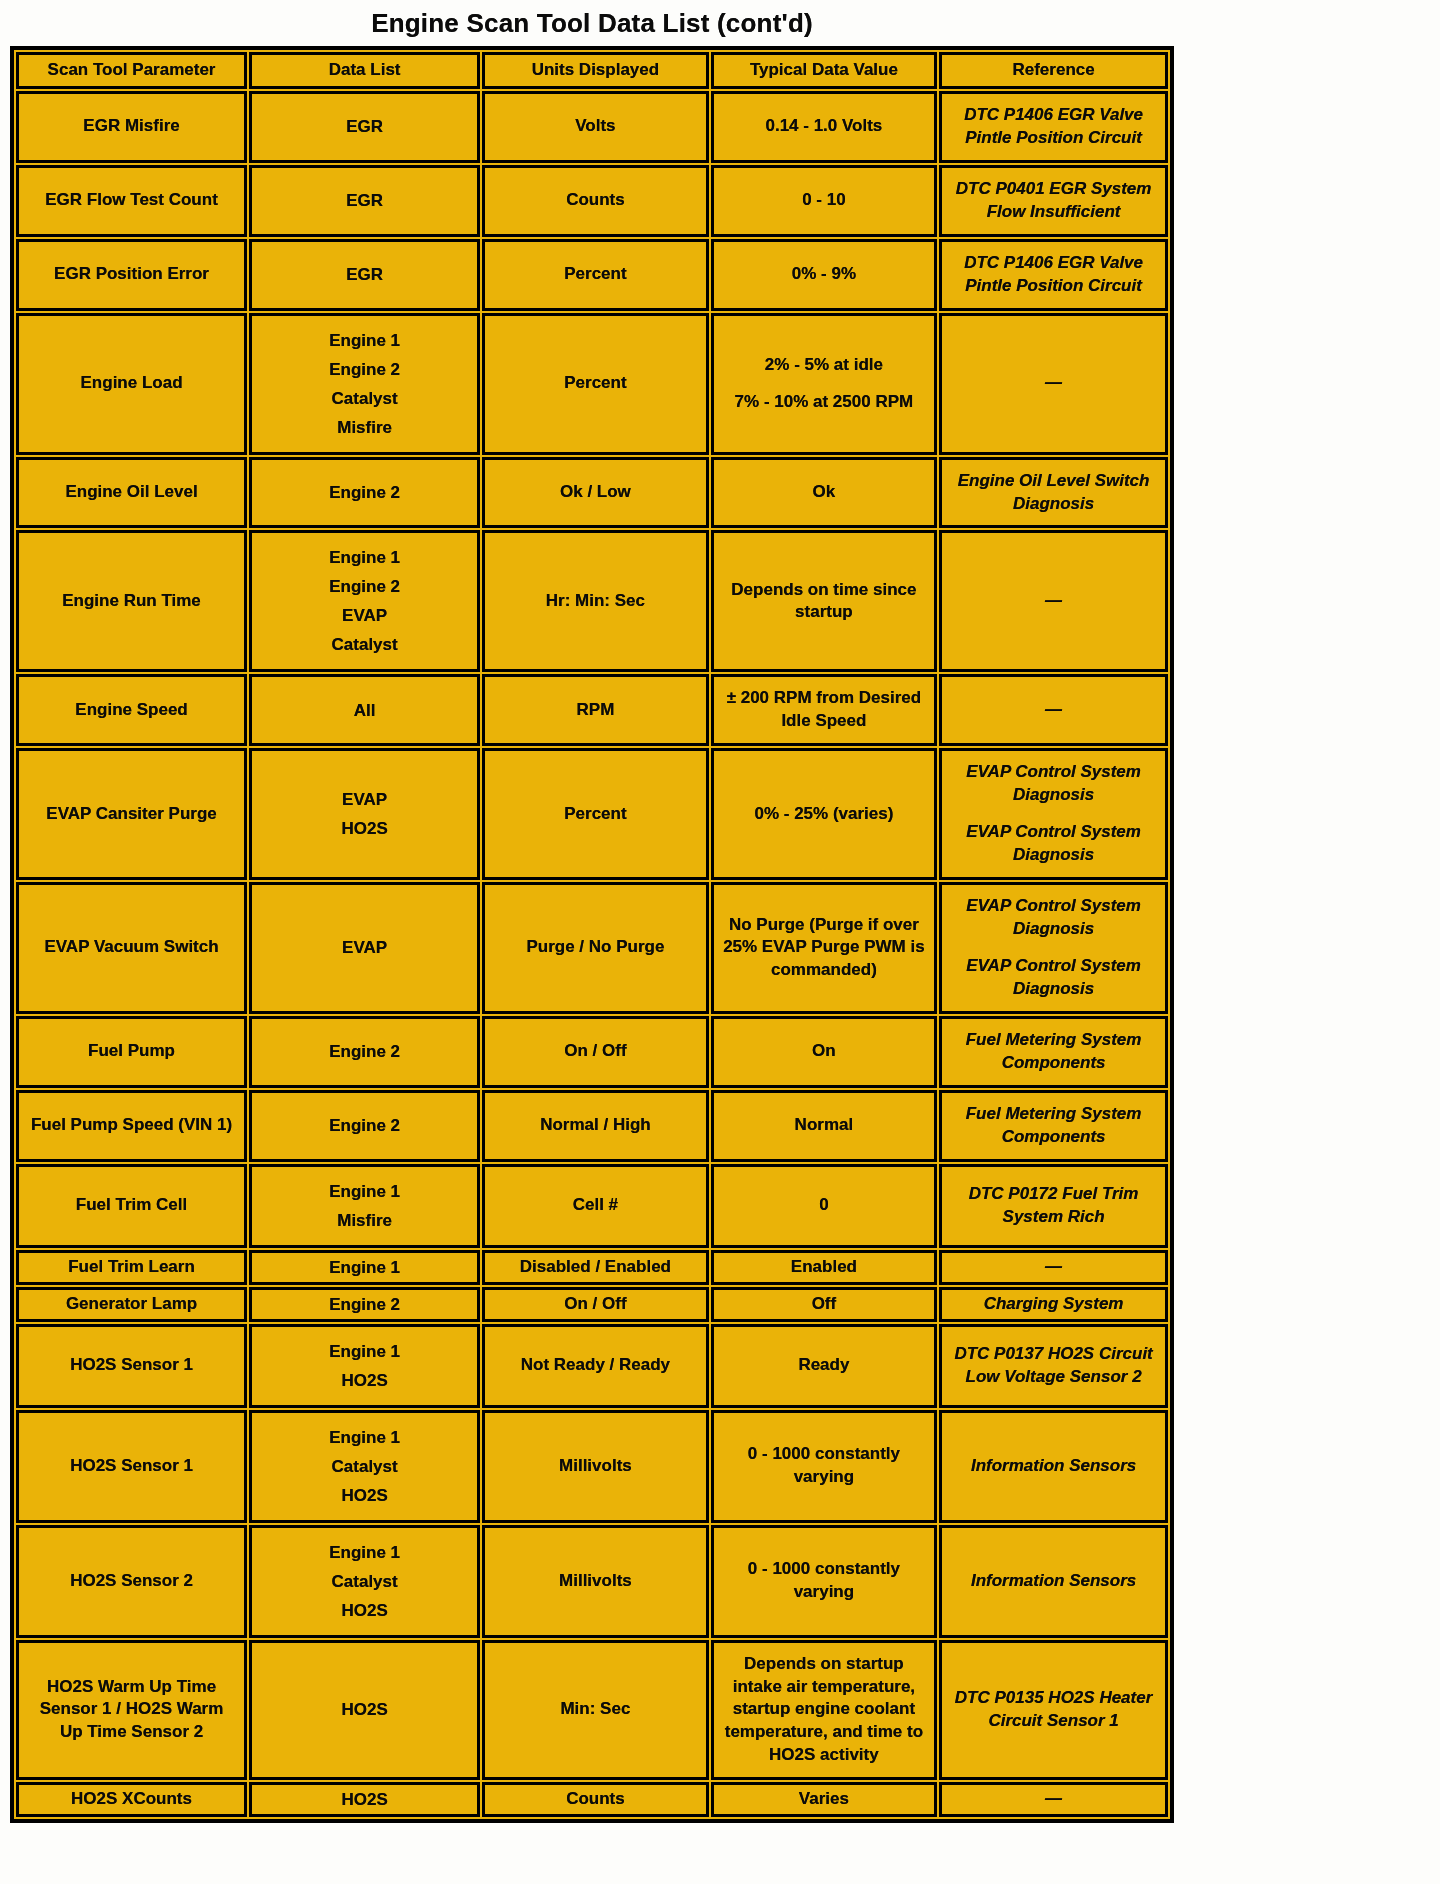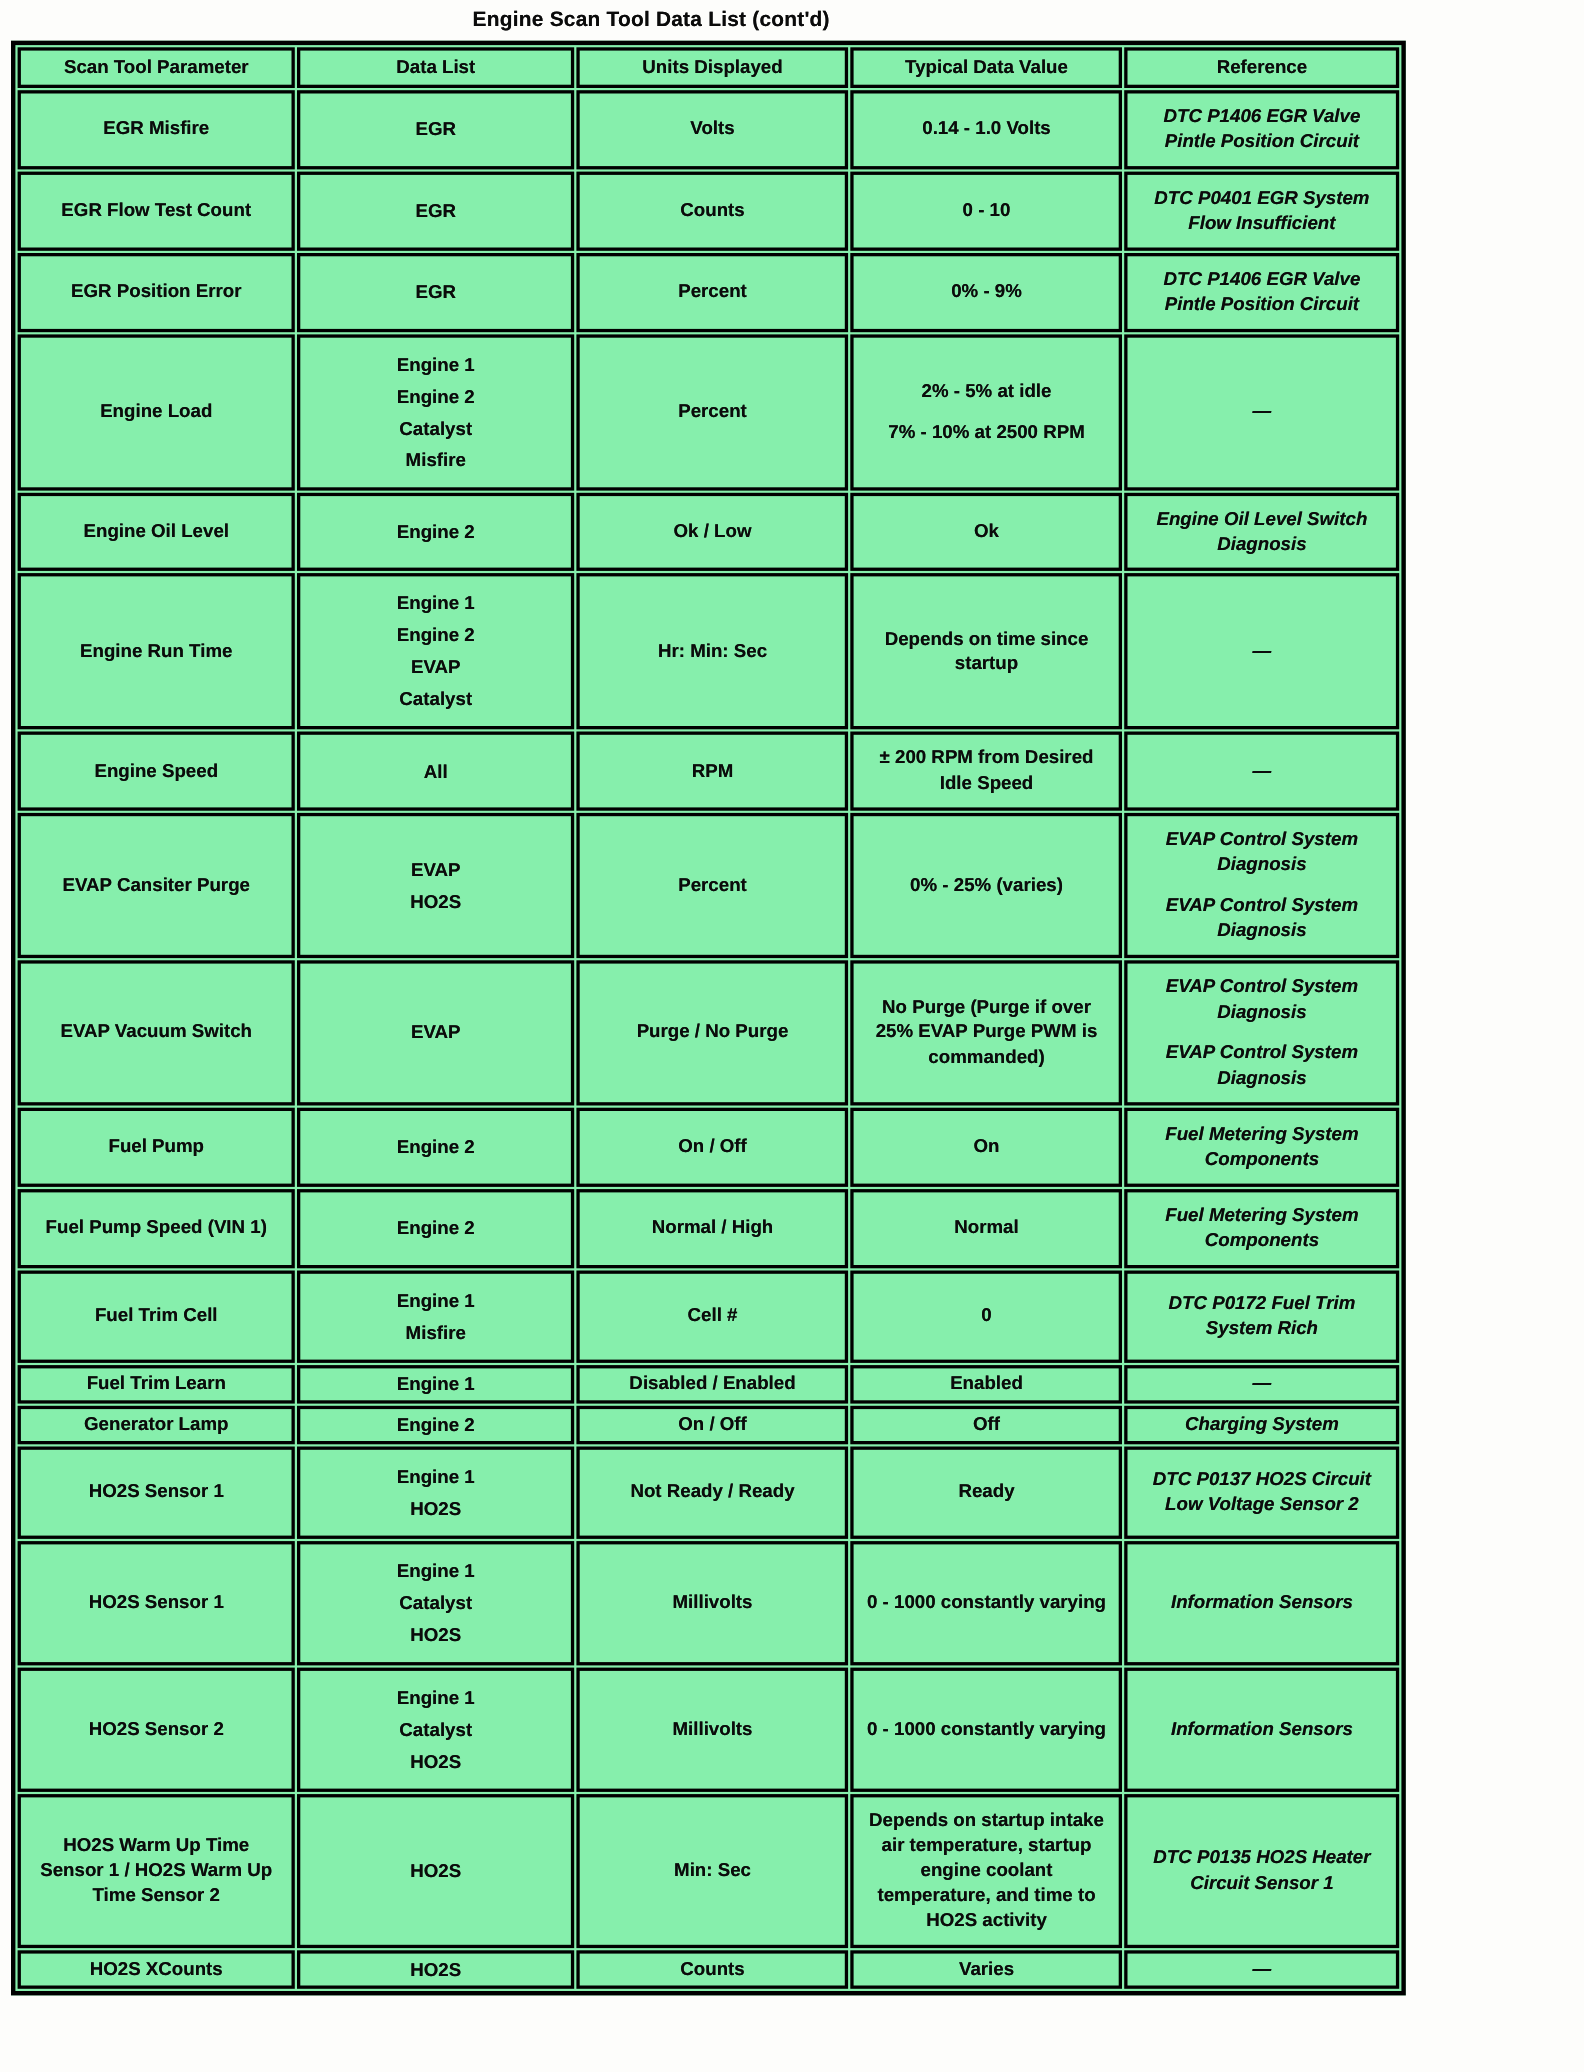--- a/index.html
+++ b/index.html
@@ -11,33 +11,33 @@
     color: #0b0b0b;
     font-family: "Liberation Sans", sans-serif;
     -webkit-font-smoothing: antialiased;
   }
   .page {
     width: 1180px;
     padding: 6px 0 10px 10px;
   }
   .title {
     width: 1164px;
-    font-size: 19px;
+    font-size: 26px;
     font-weight: 800;
     text-align: center;
     margin: 2px 0 7px 0;
     letter-spacing: 0.2px;
     text-shadow: 0 0 0.6px rgba(0,0,0,0.75);
   }
   table.data-table {
-    width: 1268px;
+    width: 1164px;
     border-collapse: separate;
     border-spacing: 2px;
     border: 4px solid #000;
-    background: #86efac;
+    background: #eab308;
     table-layout: fixed;
   }
   th, td {
     border: 3px solid #000;
     text-align: center;
     vertical-align: middle;
     font-weight: 700;
     font-size: 17px;
     line-height: 1.35;
     padding: 10px 8px;

